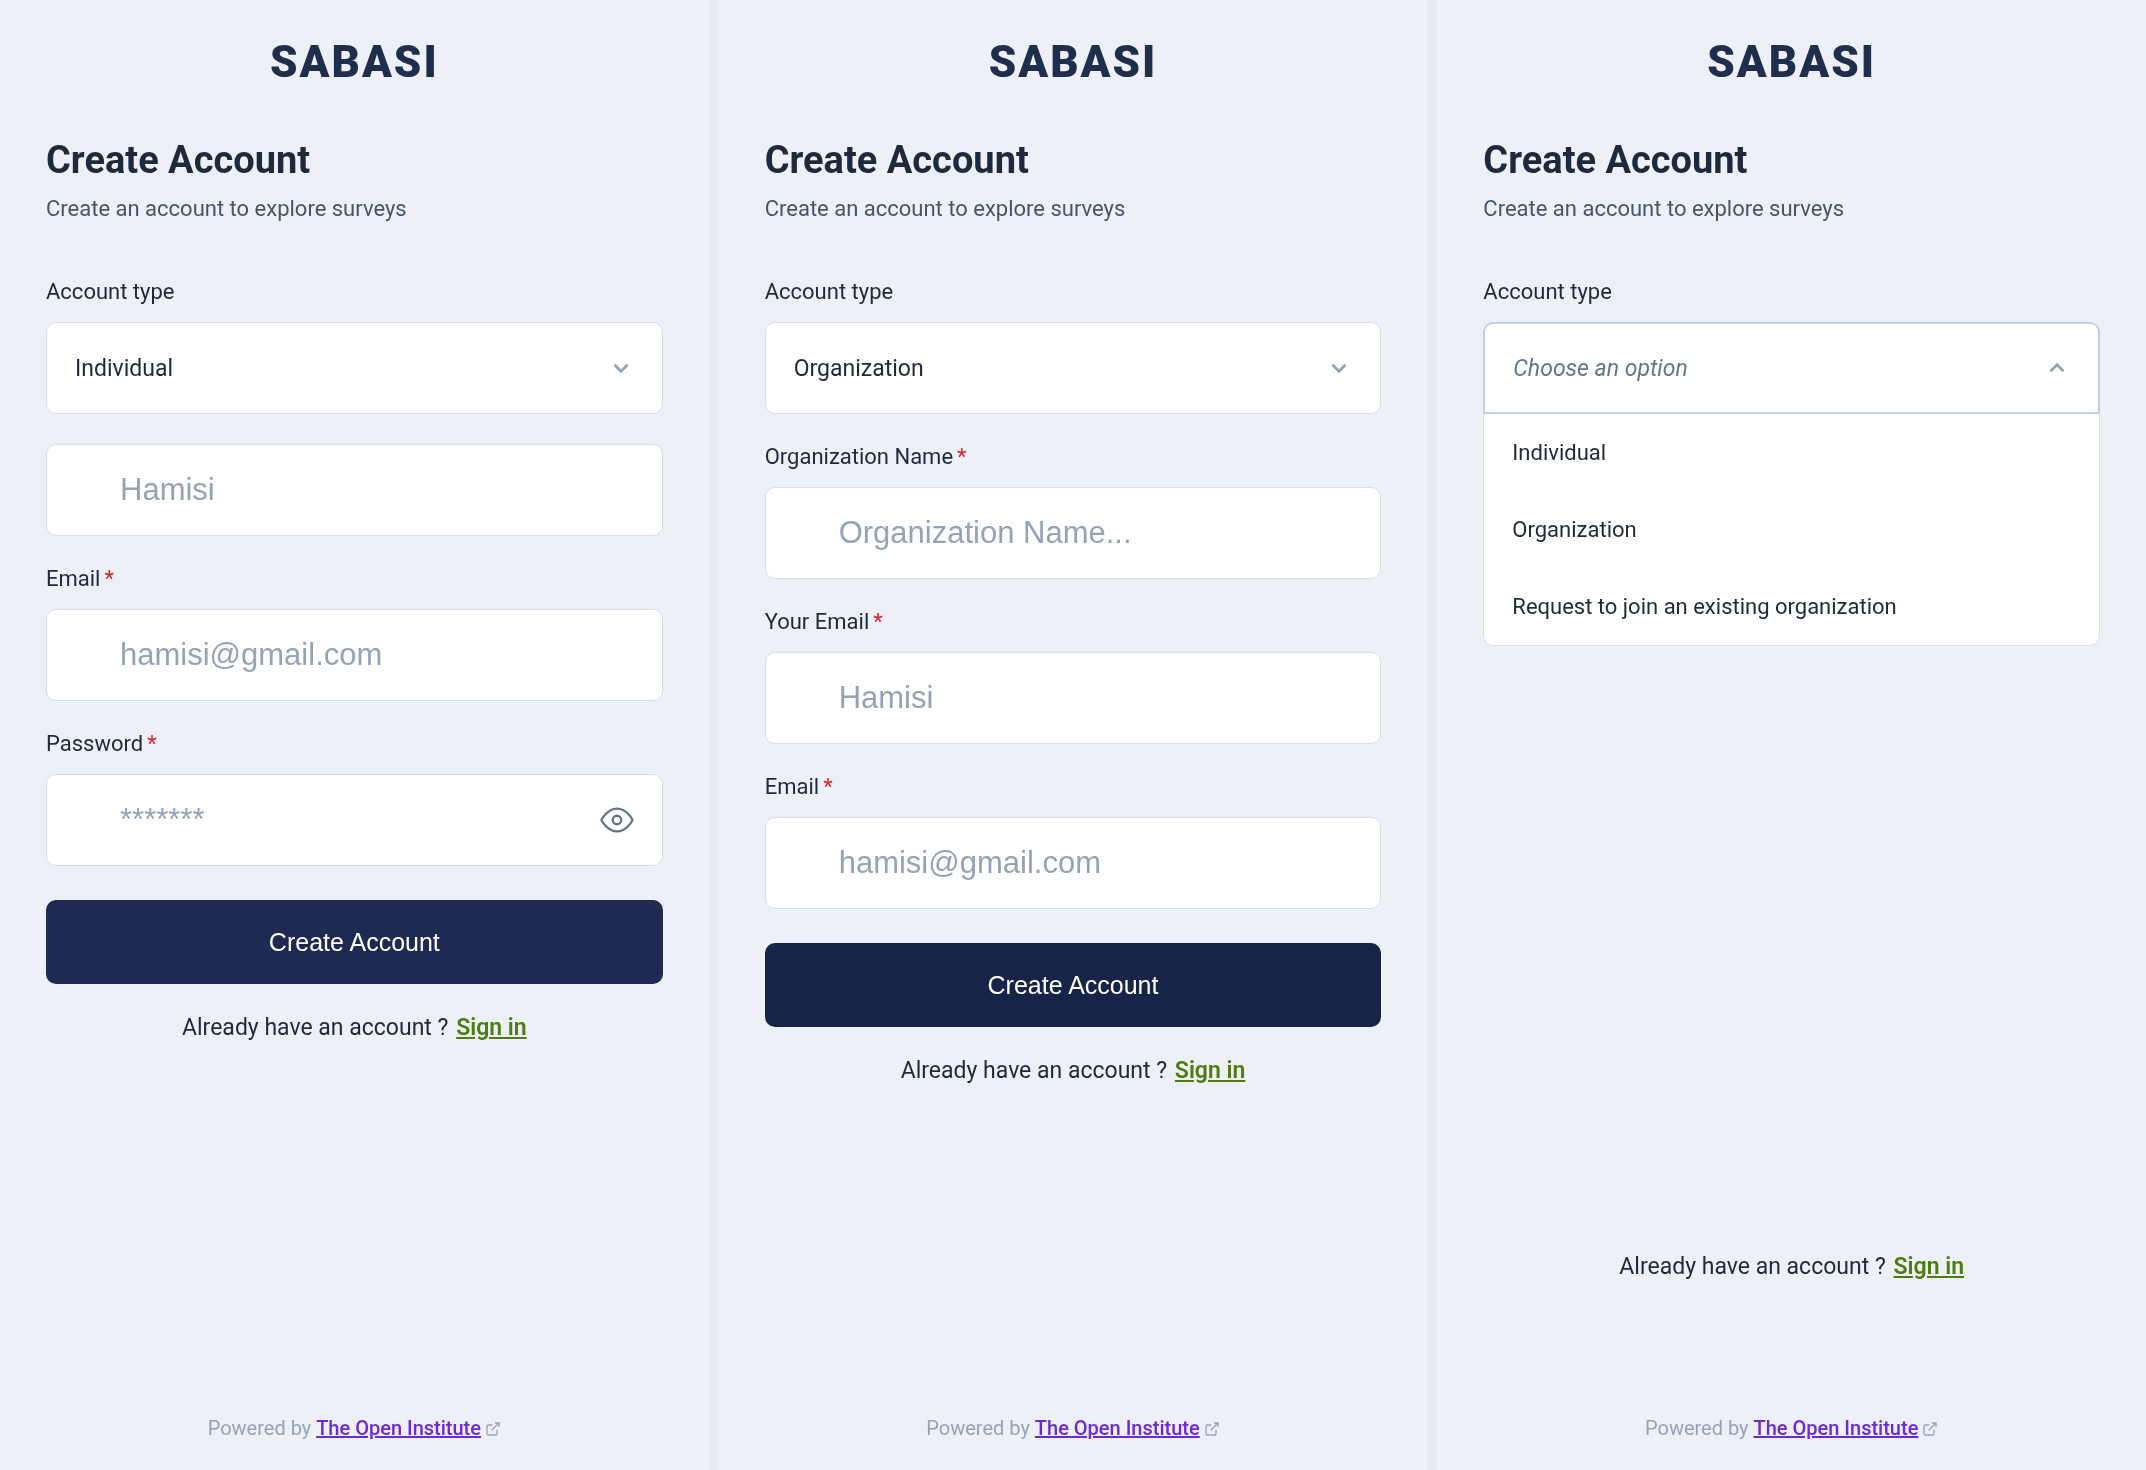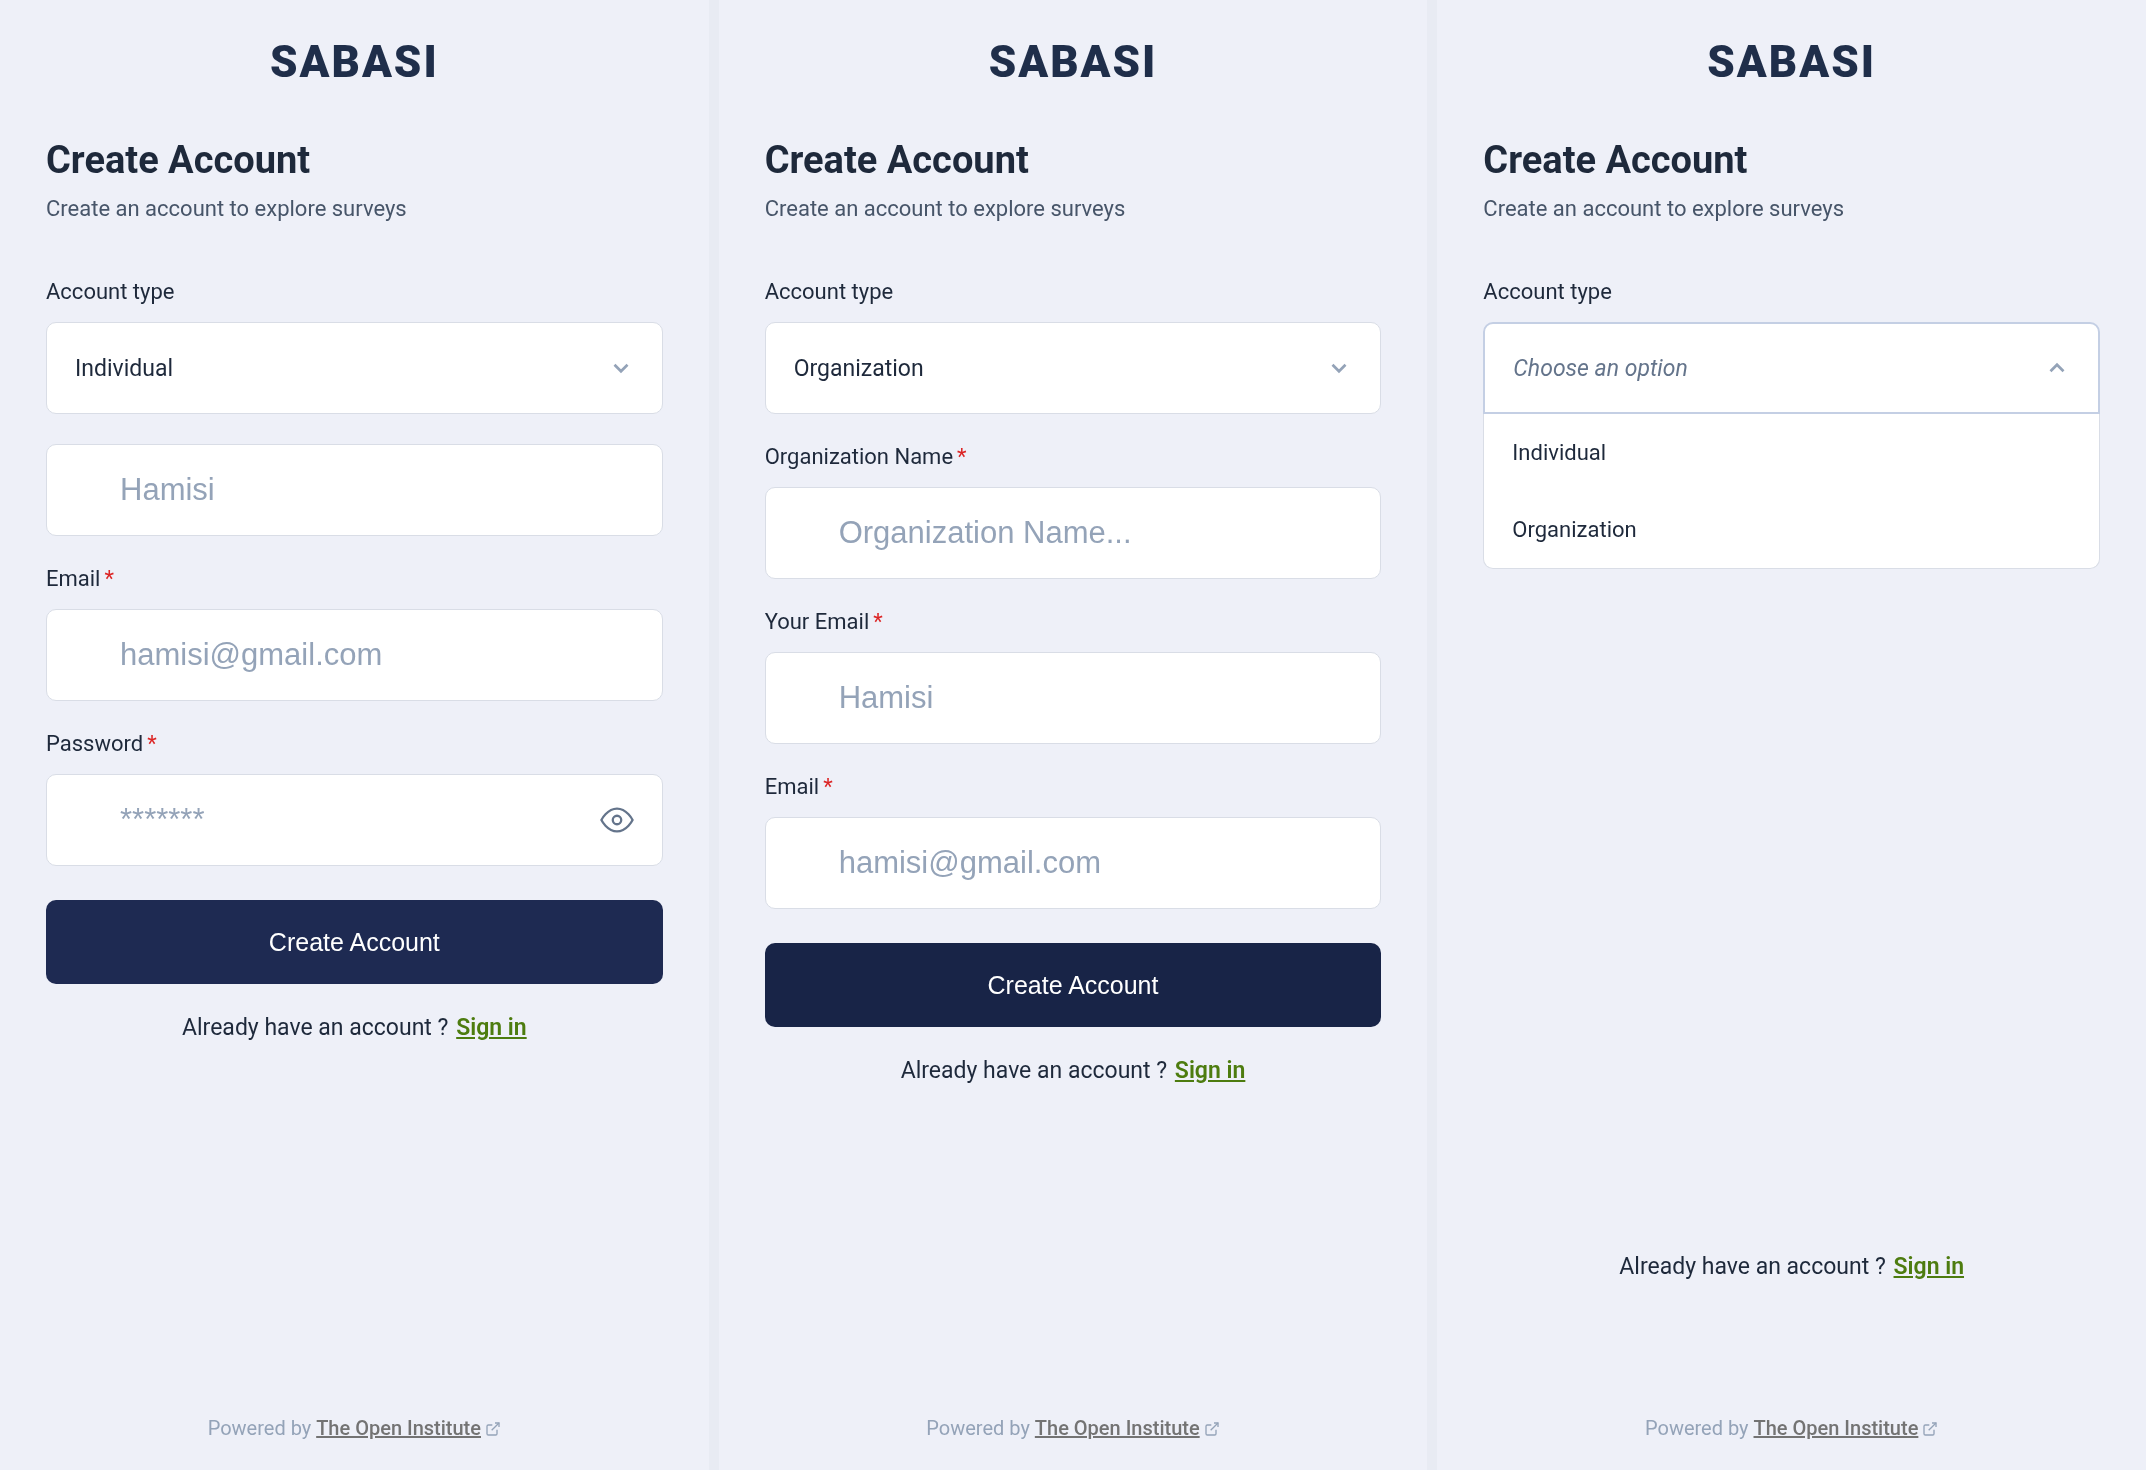--- a/index.html
+++ b/index.html
@@ -127,21 +127,21 @@
   .footer {
     position: absolute;
     bottom: 30px;
     left: 0;
     right: 0;
     text-align: center;
     font-size: 20px;
     color: #94a3b8;
   }
   .footer a {
-    color: #737373;
+    color: #6d28d9;
     text-decoration: underline;
     font-weight: 500;
   }
   .footer svg { width:16px; height:16px; vertical-align:-2px; margin-left:4px; stroke:#94a3b8;}
   .spacer { flex: 1; }
 </style>
 </head>
 <body>
 
 <div class="panel">
@@ -251,20 +251,21 @@
   <label class="label">Account type</label>
   <div class="select-box open">
     <span class="placeholder-text">Choose an option</span>
     <svg class="chev" viewBox="0 0 24 24" fill="none" stroke-width="2.5">
         <polyline points="6 15 12 9 18 15"></polyline>
       </svg>
   </div>
   <div class="dropdown-list">
     <div class="dropdown-item">Individual</div>
     <div class="dropdown-item">Organization</div>
+    <div class="dropdown-item">Request to join an existing organization</div>
   </div>
 
   <div class="spacer"></div>
 
   <div class="signin-row" style="margin-bottom:150px;">
     <span>Already have an account ?</span>
     <a href="#">Sign in</a>
   </div>
 
   <div class="footer">

